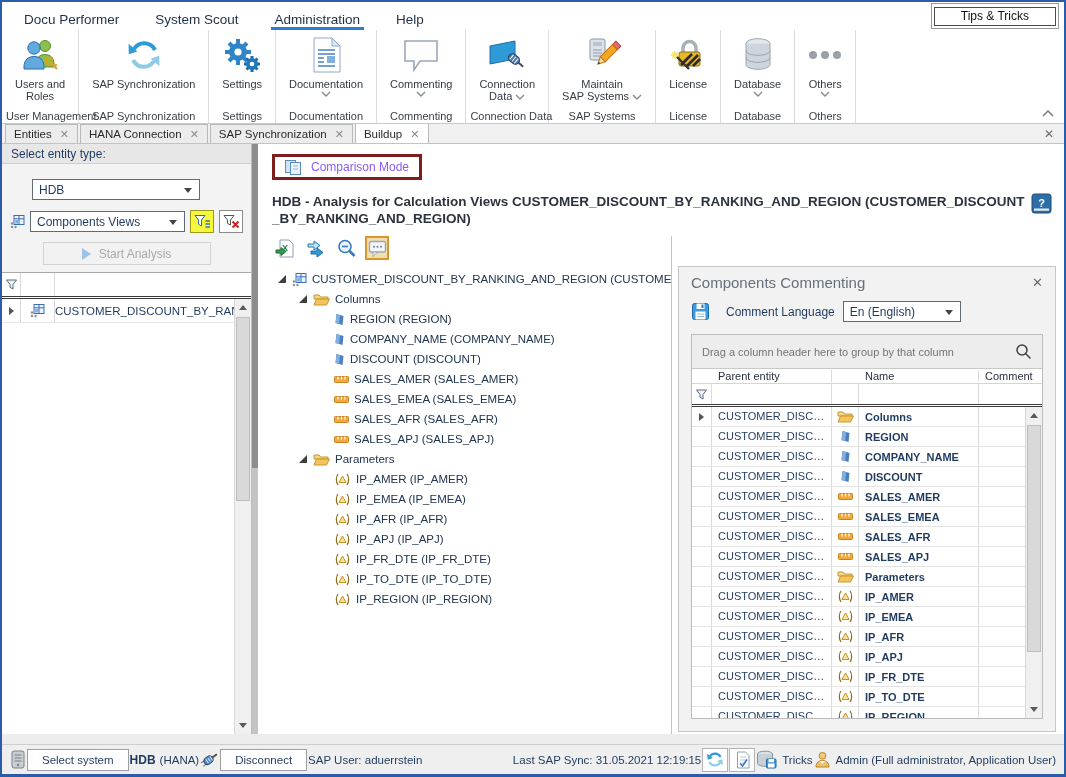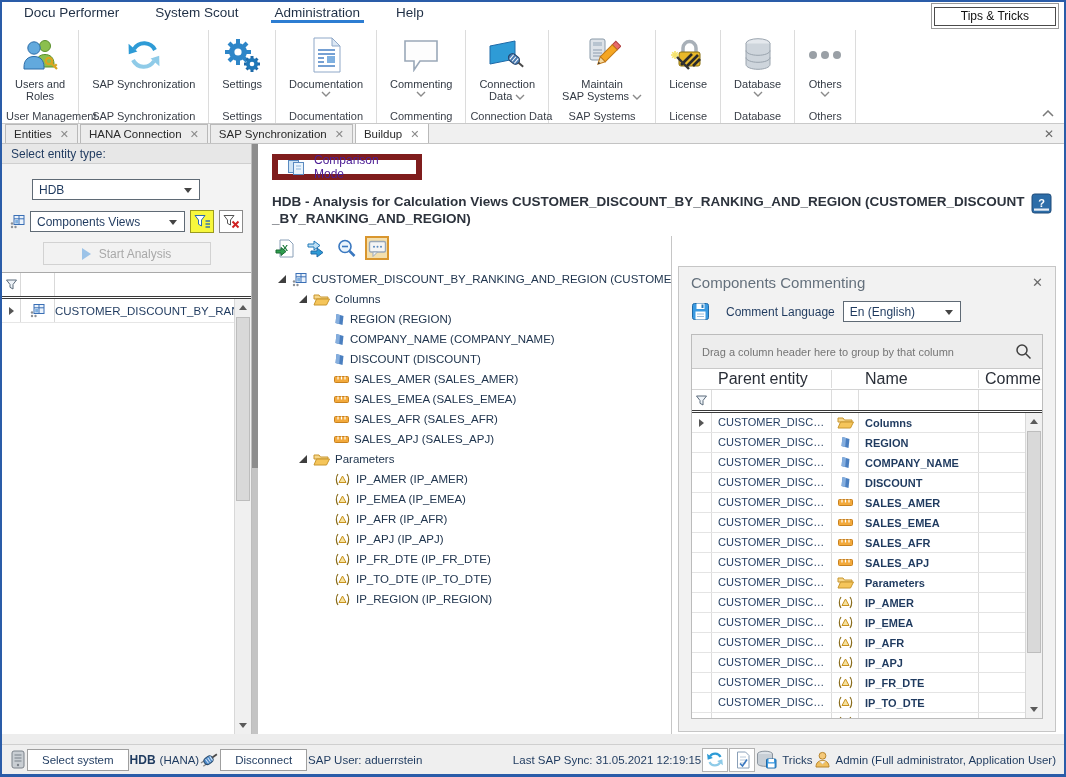--- a/index.html
+++ b/index.html
@@ -7,21 +7,21 @@
   body { font-family: "Liberation Sans", sans-serif; }
   .window {
     width: 1066px; height: 777px;
     border: 2px solid #2a5ca8; border-bottom-width:3px;
     background: #fff;
     display: flex; flex-direction: column;
     overflow: hidden;
     position: relative;
   }
   
-  .menu-bar { height:28px; display:flex; align-items:flex-start; padding-left:18px; background:#fff; flex:0 0 auto; }
+  .menu-bar { height:28px; display:flex; align-items:flex-end; padding-left:18px; background:#fff; flex:0 0 auto; }
   .menu-item { display:flex; align-items:center; padding:0 4px; margin-right:28px; font-size:13.5px; color:#1f2f45; cursor:default; border-bottom:3px solid transparent; padding-top:3px;}
   .menu-item.active { border-bottom-color:#2d7dd2; }
   .tips-frame { margin-left:auto; margin-right:5px; align-self:center; border:1px solid #9a9a9a; padding:2px; background:#fff; }
   .tips-button { border:1px solid #4a4a4a; background:#fff; font-size:12px; color:#111; padding:1px 26px 2px; font-family:inherit; }
   
   .ribbon { height:94px; position:relative; display:flex; align-items:stretch; background:#fff; border-bottom:1px solid #c9c9c9; flex:0 0 auto; }
   .ribbon-group { display:flex; flex-direction:column; align-items:center; border-right:1px solid #dcdcdc; padding:0 13px; position:relative; }
   .rg-icon { height:46px; display:flex; align-items:center; justify-content:center; margin-top:2px; }
   .rg-label { font-size:11px; line-height:12px; text-align:center; color:#333a44; white-space:pre-line; }
   .rg-chevron { margin-top:1px; }
@@ -60,21 +60,21 @@
   
   .vscroll { width:17px; background:#f0f0f0; border-left:1px solid #d8d8d8; display:flex; flex-direction:column; }
   .vs-btn { height:17px; display:flex; align-items:center; justify-content:center; background:#f0f0f0; }
   .vs-up { width:0;height:0;border-left:4px solid transparent;border-right:4px solid transparent;border-bottom:5px solid #5a5a5a; }
   .vs-down { width:0;height:0;border-left:4px solid transparent;border-right:4px solid transparent;border-top:5px solid #5a5a5a; }
   .vs-track { flex:1; position:relative; }
   .vs-thumb { position:absolute; left:1px; right:1px; background:#d9d9d9; border:1px solid #bdbdbd; }
   .splitter { width:6px; background:linear-gradient(#8d8d8d 0 55%, #c4c4c4 55% 100%); }
   
   .center { flex:1; background:#fff; display:flex; flex-direction:column; padding:10px 0 0 14px; position:relative; overflow:hidden;}
-  .cmp-btn { width:150px; height:26px; border:6px solid #7f1d1d; background:#fff; display:flex; align-items:center; gap:8px; padding:0 9px; font-size:12px; color:#4c1d95; flex:0 0 auto;}
+  .cmp-btn { width:150px; height:26px; border:3px solid #7f1d1d; background:#fff; display:flex; align-items:center; gap:8px; padding:0 9px; font-size:12px; color:#8b5cf6; flex:0 0 auto;}
   .main-title { margin-top:13px; font-size:13.5px; font-weight:bold; color:#2d333d; line-height:17px; max-width:755px; flex:0 0 auto; word-break:break-all;}
   .help-btn { position:absolute; top:49px; right:12px; }
   .center-bottom { flex:1; display:flex; margin-top:9px; overflow:hidden; }
   .tree-col { flex:1; display:flex; flex-direction:column; border-right:1px solid #c6c6c6; overflow:hidden;}
   .tree-toolbar { display:flex; align-items:center; gap:7px; flex:0 0 auto; }
   .tool-btn { width:24px; height:24px; display:flex; align-items:center; justify-content:center; border:2px solid transparent; }
   .tool-btn.active { background:#f3dfae; border-color:#d9962e; }
   .tree { margin-top:9px; flex:1; overflow:hidden; }
   .tree-row { height:20px; display:flex; align-items:center; font-size:11.5px; color:#21364f; white-space:nowrap; overflow:hidden; }
   .tree-expander { width:8px; height:8px; margin-right:6px; flex:0 0 auto; }
@@ -85,21 +85,21 @@
   .panel { flex:1; background:#f2f2f2; border:1px solid #c6c6c6; display:flex; flex-direction:column; overflow:hidden; }
   .panel-head { display:flex; align-items:center; padding:7px 12px 0 12px; flex:0 0 auto;}
   .panel-title { font-size:15px; color:#64707c; }
   .panel-close { margin-left:auto; color:#6a6a6a; font-size:13px; }
   .panel-controls { display:flex; align-items:center; margin:10px 12px 0 12px; gap:16px; flex:0 0 auto;}
   .cl-label { font-size:12px; color:#1f3a5f; }
   .cl-select { width:118px; height:21px; margin-left:-8px; }
   .grid-outer { margin:12px 12px 12px 12px; background:#fff; border:1px solid #bcbcbc; flex:1; display:flex; flex-direction:column; overflow:hidden; }
   .group-bar { height:34px; background:#ededed; border-bottom:1px solid #c9c9c9; display:flex; align-items:center; padding:0 10px; font-size:11px; color:#757575; flex:0 0 auto;}
   .group-bar .gb-text { flex:1; }
-  .tbl-header { height:21px; display:flex; border-bottom:1px solid #d4d4d4; font-size:16px; color:#2a2f38; flex:0 0 auto;align-items:center;}
+  .tbl-header { height:15px; display:flex; border-bottom:1px solid #d4d4d4; font-size:11px; color:#2a2f38; flex:0 0 auto;align-items:center;}
   .tc { border-right:1px solid #dcdcdc; display:flex; align-items:center; padding:0 6px; overflow:hidden; white-space:nowrap;}
   .tc-ind { width:20px; padding:0; justify-content:center; }
   .tc-parent { width:120px; }
   .tc-icon { width:27px; padding:0; justify-content:center; }
   .tc-name { width:120px; }
   .tc-comment { flex:1; border-right:none; }
   .tbl-filter { height:23px; display:flex; border-bottom:3px double #3a3a3a; flex:0 0 auto;}
   .tbl-body { flex:1; display:flex; overflow:hidden; }
   .tbl-rows { flex:1; overflow:hidden; }
   .tbl-row { height:20px; display:flex; border-bottom:1px solid #e4e4e4; }

